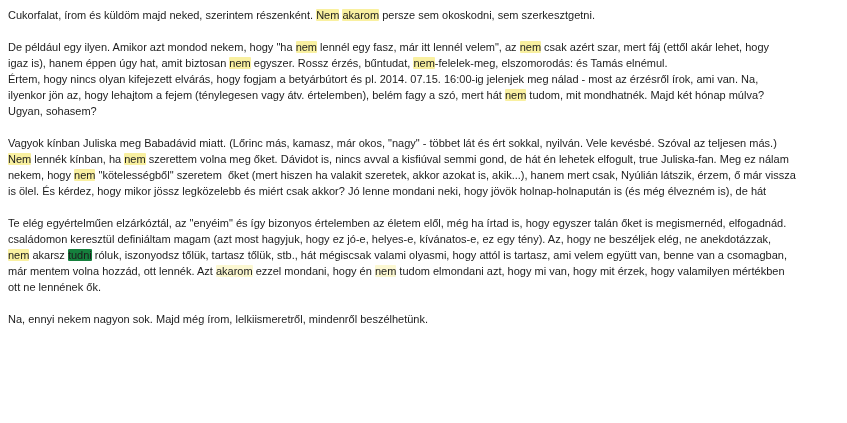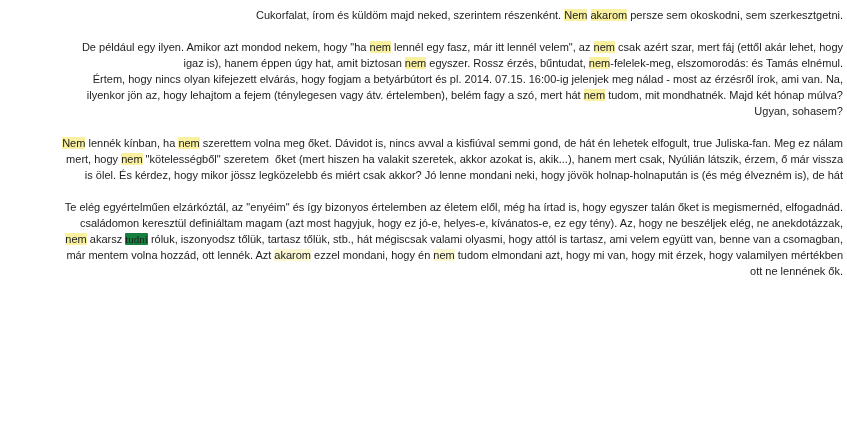--- a/index.html
+++ b/index.html
@@ -11,21 +11,20 @@
     width: 847px;
     height: 423px;
     box-sizing: border-box;
     overflow: hidden;
     background: #ffffff;
     font-family: "Liberation Sans", "DejaVu Sans", sans-serif;
     font-size: 11px;
     line-height: 16px;
     color: #1c1c1c;
     padding: 7px 4px 6px 8px;
-    text-align: right;
     -webkit-font-smoothing: antialiased;
   }
   .paragraph {
     margin: 0 0 16px 0;
   }
   .line {
     white-space: pre;       
     height: 16px;
   }
   .hl {
@@ -41,25 +40,29 @@
         <div class="line"><span>Cukorfalat, írom és küldöm majd neked, szerintem részenként. </span><span class="hl" style="background-color: rgb(249, 240, 160);">Nem</span><span> </span><span class="hl" style="background-color: rgb(249, 240, 160);">akarom</span><span> persze sem okoskodni, sem szerkesztgetni.</span></div>
       </div>
       <div class="paragraph">
         <div class="line"><span>De például egy ilyen. Amikor azt mondod nekem, hogy "ha </span><span class="hl" style="background-color: rgb(249, 240, 160);">nem</span><span> lennél egy fasz, már itt lennél velem", az </span><span class="hl" style="background-color: rgb(249, 240, 160);">nem</span><span> csak azért szar, mert fáj (ettől akár lehet, hogy</span></div>
         <div class="line"><span>igaz is), hanem éppen úgy hat, amit biztosan </span><span class="hl" style="background-color: rgb(249, 240, 160);">nem</span><span> egyszer. Rossz érzés, bűntudat, </span><span class="hl" style="background-color: rgb(249, 240, 160);">nem</span><span>-felelek-meg, elszomorodás: és Tamás elnémul.</span></div>
         <div class="line"><span>Értem, hogy nincs olyan kifejezett elvárás, hogy fogjam a betyárbútort és pl. 2014. 07.15. 16:00-ig jelenjek meg nálad - most az érzésről írok, ami van. Na,</span></div>
         <div class="line"><span>ilyenkor jön az, hogy lehajtom a fejem (ténylegesen vagy átv. értelemben), belém fagy a szó, mert hát </span><span class="hl" style="background-color: rgb(249, 240, 160);">nem</span><span> tudom, mit mondhatnék. Majd két hónap múlva?</span></div>
         <div class="line"><span>Ugyan, sohasem?</span></div>
       </div>
       <div class="paragraph">
+        <div class="line"><span>Vagyok kínban Juliska meg Babadávid miatt. (Lőrinc más, kamasz, már okos, "nagy" - többet lát és ért sokkal, nyilván. Vele kevésbé. Szóval az teljesen más.)</span></div>
         <div class="line"><span class="hl" style="background-color: rgb(249, 240, 160);">Nem</span><span> lennék kínban, ha </span><span class="hl" style="background-color: rgb(249, 240, 160);">nem</span><span> szerettem volna meg őket. Dávidot is, nincs avval a kisfiúval semmi gond, de hát én lehetek elfogult, true Juliska-fan. Meg ez nálam</span></div>
-        <div class="line"><span>mert, hogy </span><span class="hl" style="background-color: rgb(249, 240, 160);">nem</span><span> "kötelességből" szeretem  őket (mert hiszen ha valakit szeretek, akkor azokat is, akik...), hanem mert csak, Nyúlián látszik, érzem, ő már vissza</span></div>
+        <div class="line"><span>nekem, hogy </span><span class="hl" style="background-color: rgb(249, 240, 160);">nem</span><span> "kötelességből" szeretem  őket (mert hiszen ha valakit szeretek, akkor azokat is, akik...), hanem mert csak, Nyúlián látszik, érzem, ő már vissza</span></div>
         <div class="line"><span>is ölel. És kérdez, hogy mikor jössz legközelebb és miért csak akkor? Jó lenne mondani neki, hogy jövök holnap-holnapután is (és még élvezném is), de hát</span></div>
       </div>
       <div class="paragraph">
         <div class="line"><span>Te elég egyértelműen elzárkóztál, az "enyéim" és így bizonyos értelemben az életem elől, még ha írtad is, hogy egyszer talán őket is megismernéd, elfogadnád.</span></div>
         <div class="line"><span>családomon keresztül definiáltam magam (azt most hagyjuk, hogy ez jó-e, helyes-e, kívánatos-e, ez egy tény). Az, hogy ne beszéljek elég, ne anekdotázzak,</span></div>
-        <div class="line"><span class="hl" style="background-color: rgb(249, 240, 160);">nem</span><span> akarsz </span><span class="hl" style="background-color: #15803d; font-family: Liberation Serif, serif;">tudni</span><span> róluk, iszonyodsz tőlük, tartasz tőlük, stb., hát mégiscsak valami olyasmi, hogy attól is tartasz, ami velem együtt van, benne van a csomagban,</span></div>
+        <div class="line"><span class="hl" style="background-color: rgb(249, 240, 160);">nem</span><span> akarsz </span><span class="hl" style="background-color: #15803d;">tudni</span><span> róluk, iszonyodsz tőlük, tartasz tőlük, stb., hát mégiscsak valami olyasmi, hogy attól is tartasz, ami velem együtt van, benne van a csomagban,</span></div>
         <div class="line"><span>már mentem volna hozzád, ott lennék. Azt </span><span class="hl" style="background-color: rgb(252, 248, 210);">akarom</span><span> ezzel mondani, hogy én </span><span class="hl" style="background-color: rgb(252, 248, 210);">nem</span><span> tudom elmondani azt, hogy mi van, hogy mit érzek, hogy valamilyen mértékben</span></div>
         <div class="line"><span>ott ne lennének ők.</span></div>
+      </div>
+      <div class="paragraph">
+        <div class="line"><span>Na, ennyi nekem nagyon sok. Majd még írom, lelkiismeretről, mindenről beszélhetünk.</span></div>
       </div>
     </div>
 </div>
 
 </body></html>

